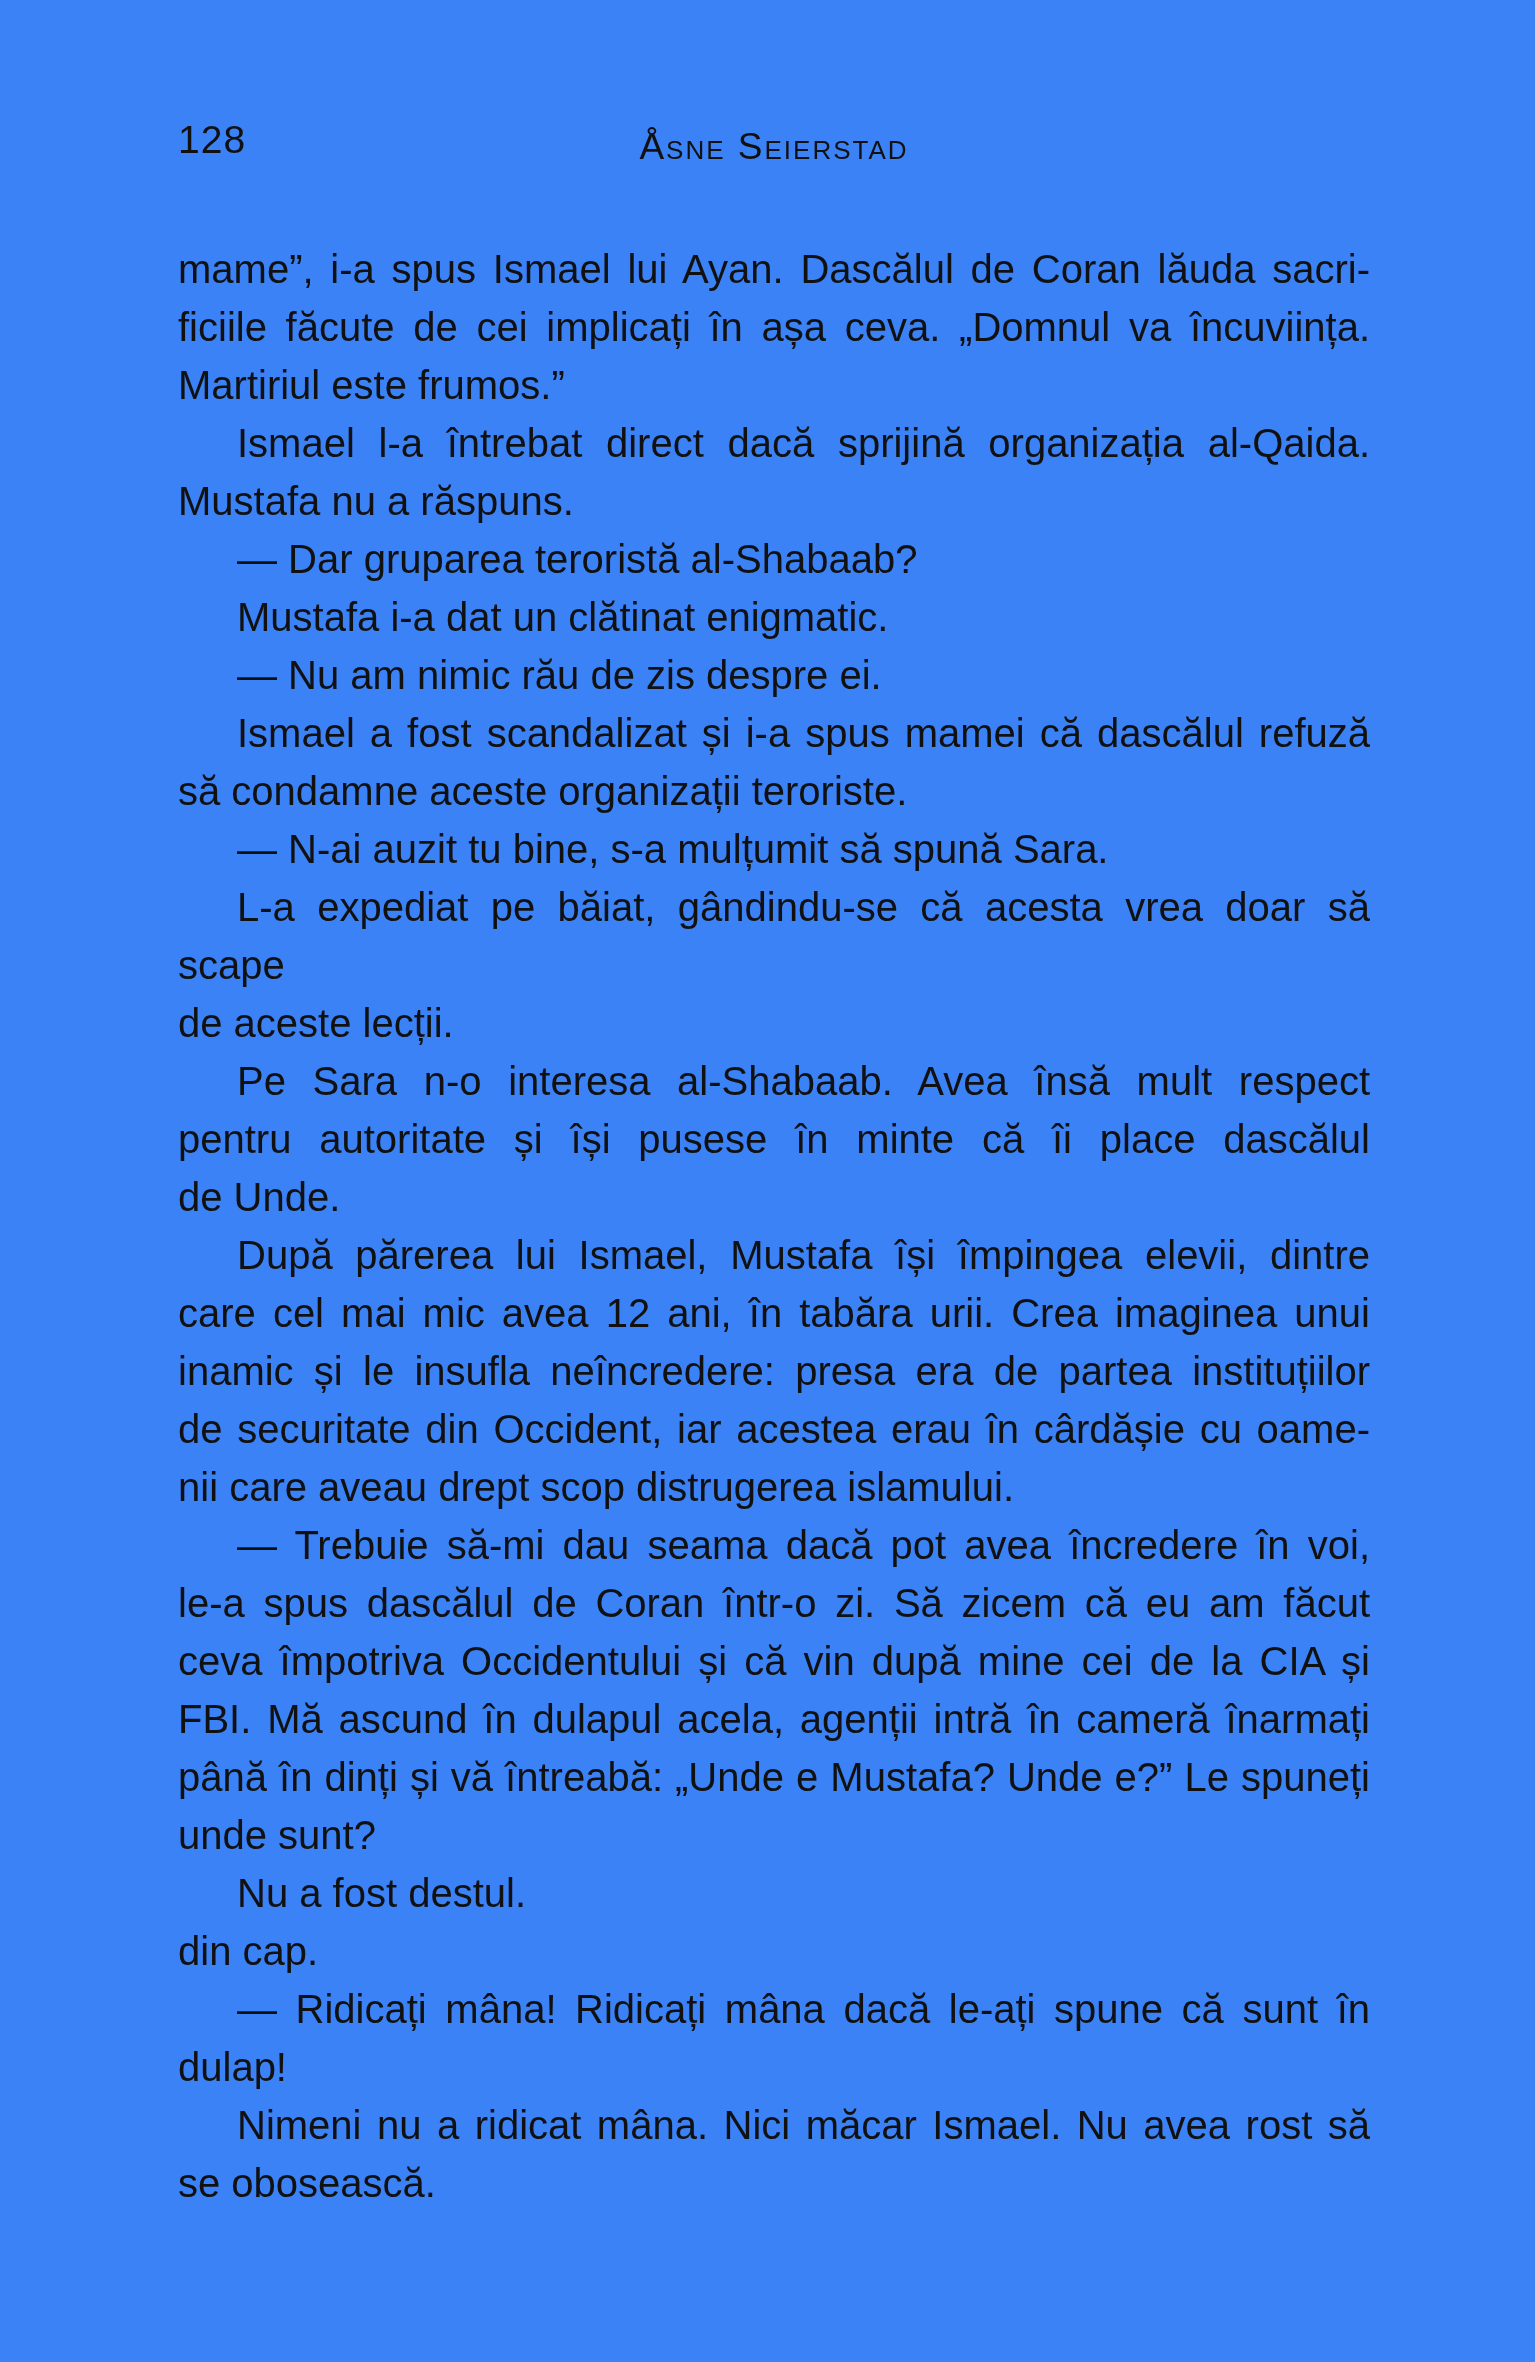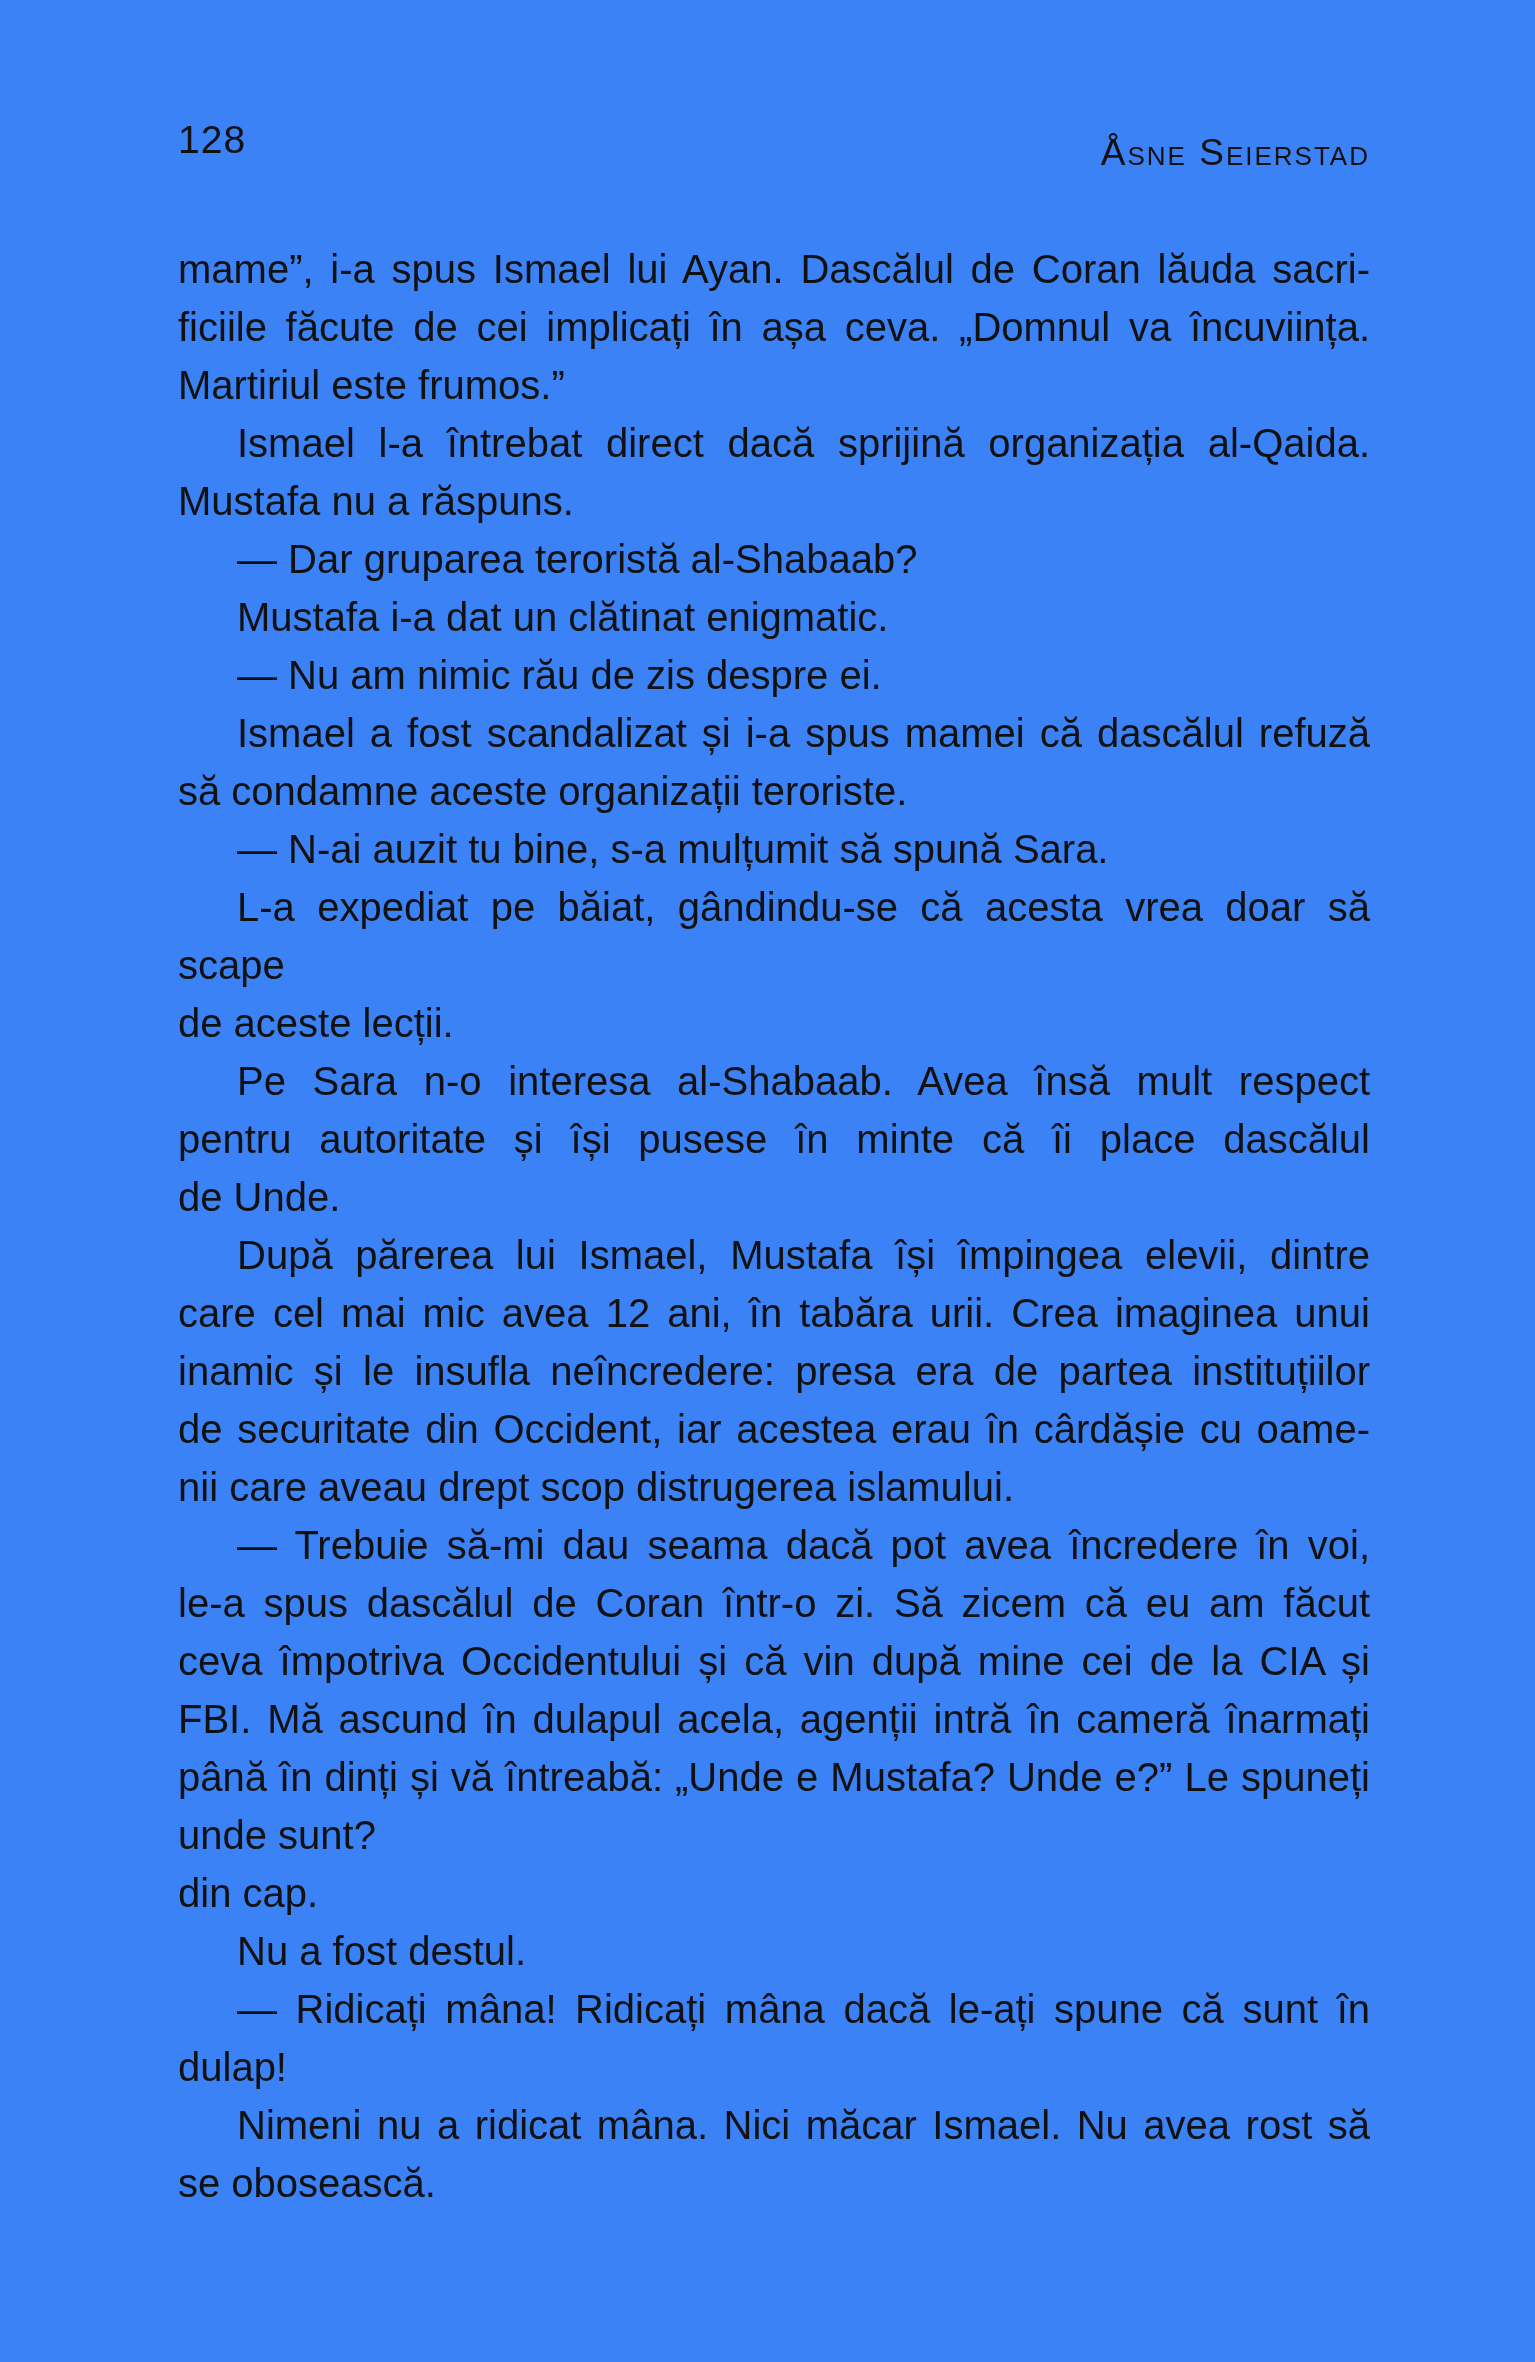--- a/index.html
+++ b/index.html
@@ -29,22 +29,22 @@
     position: absolute;
     left: 0;
     top: 0;
     font-size: 39px;
     letter-spacing: 1px;
   }
   .running-head {
     position: absolute;
     left: 0;
     right: 0;
-    top: 14px;
-    text-align: right;
+    top: 8px;
+    text-align: center;
     font-variant: small-caps;
     font-size: 37px;
     letter-spacing: 2px;
   }
   .body-text {
     top: 240px;
     font-size: 40px;
     line-height: 58px;
   }
   .line {
@@ -87,20 +87,20 @@
       <div class="line fill">care cel mai mic avea 12 ani, în tabăra urii. Crea imaginea unui</div>
       <div class="line fill">inamic și le insufla neîncredere: presa era de partea instituțiilor</div>
       <div class="line fill">de securitate din Occident, iar acestea erau în cârdășie cu oame-</div>
       <div class="line">nii care aveau drept scop distrugerea islamului.</div>
       <div class="line fill indent">— Trebuie să-mi dau seama dacă pot avea încredere în voi,</div>
       <div class="line fill">le-a spus dascălul de Coran într-o zi. Să zicem că eu am făcut</div>
       <div class="line fill">ceva împotriva Occidentului și că vin după mine cei de la CIA și</div>
       <div class="line fill">FBI. Mă ascund în dulapul acela, agenții intră în cameră înarmați</div>
       <div class="line fill">până în dinți și vă întreabă: „Unde e Mustafa? Unde e?” Le spuneți</div>
       <div class="line">unde sunt?</div>
+      <div class="line indent">Nu a fost destul.</div>
       <div class="line">din cap.</div>
-      <div class="line indent">Nu a fost destul.</div>
       <div class="line fill indent">— Ridicați mâna! Ridicați mâna dacă le-ați spune că sunt în</div>
       <div class="line">dulap!</div>
       <div class="line fill indent">Nimeni nu a ridicat mâna. Nici măcar Ismael. Nu avea rost să</div>
       <div class="line">se obosească.</div>
     </div>
 </div>
 
 </body></html>

